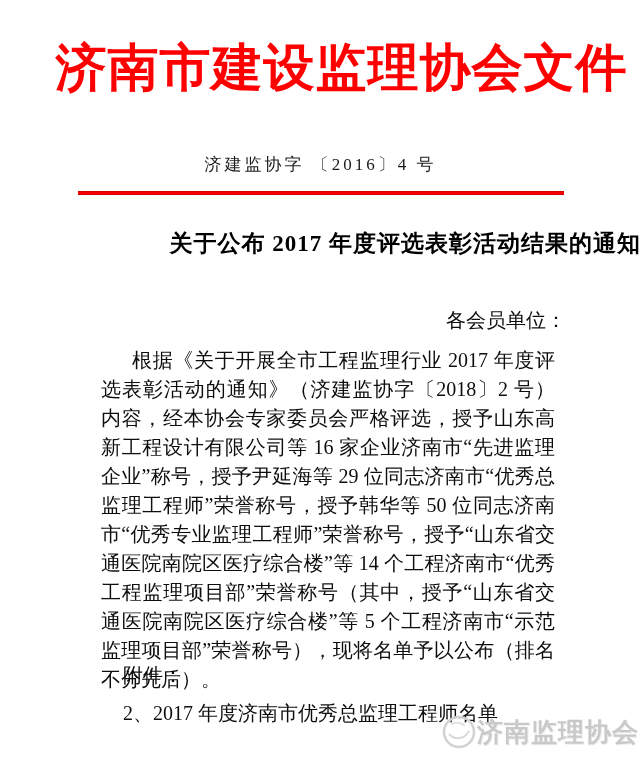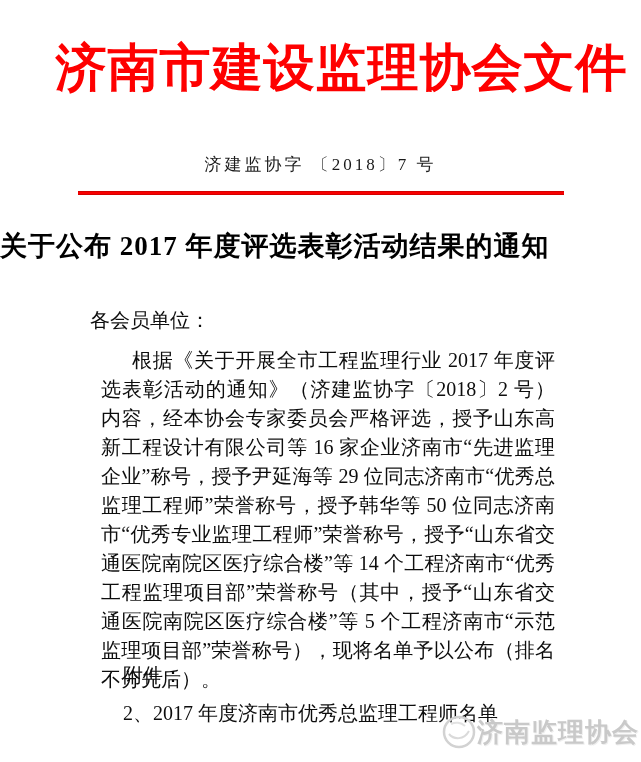--- a/index.html
+++ b/index.html
@@ -50,39 +50,39 @@
     border-top: 1px solid #d40000;
     border-bottom: 1px solid #d40000;
     box-sizing: border-box;
   }
   .notice-title {
     position: absolute;
     top: 228px;
     left: 0;
     width: 100%;
     margin: 0;
-    text-align: left;
-    font-size: 27px;
+    text-align: right;
+    font-size: 23px;
     font-weight: bold;
     letter-spacing: 1px;
     color: #000000;
     white-space: nowrap;
   }
   .body-text {
     position: absolute;
     top: 306px;
     left: 90px;
     width: 476px;
     font-size: 20px;
     line-height: 29px;
     text-align: justify;
     color: #0d0d0d;
   }
   .salutation {
-    text-align: left;
+    text-align: right;
   }
   .main-paragraph {
     margin: 11px;
     text-indent: 31px;
   }
   .attachments {
     position: absolute;
     top: 656px;
     left: 123px;
     font-size: 20px;
@@ -112,21 +112,21 @@
     flex: 0 0 auto;
   }
 </style>
 </head>
 <body>
 
 <div class="page">
 
   <div class="org-title">济南市建设监理协会文件</div>
 
-  <div class="doc-number">济建监协字 〔2018〕7 号</div>
+  <div class="doc-number">济建监协字 〔2016〕4 号</div>
 
   <div class="red-divider"></div>
 
   <h1 class="notice-title">关于公布 2017 年度评选表彰活动结果的通知</h1>
 
   <div class="body-text">
     <div class="salutation">各会员单位：</div>
     <p class="main-paragraph">根据《关于开展全市工程监理行业 2017 年度评选表彰活动的通知》（济建监协字〔2018〕2 号）内容，经本协会专家委员会严格评选，授予山东高新工程设计有限公司等 16 家企业济南市“先进监理企业”称号，授予尹延海等 29 位同志济南市“优秀总监理工程师”荣誉称号，授予韩华等 50 位同志济南市“优秀专业监理工程师”荣誉称号，授予“山东省交通医院南院区医疗综合楼”等 14 个工程济南市“优秀工程监理项目部”荣誉称号（其中，授予“山东省交通医院南院区医疗综合楼”等 5 个工程济南市“示范监理项目部”荣誉称号），现将名单予以公布（排名不分先后）。</p>
   </div>
 

